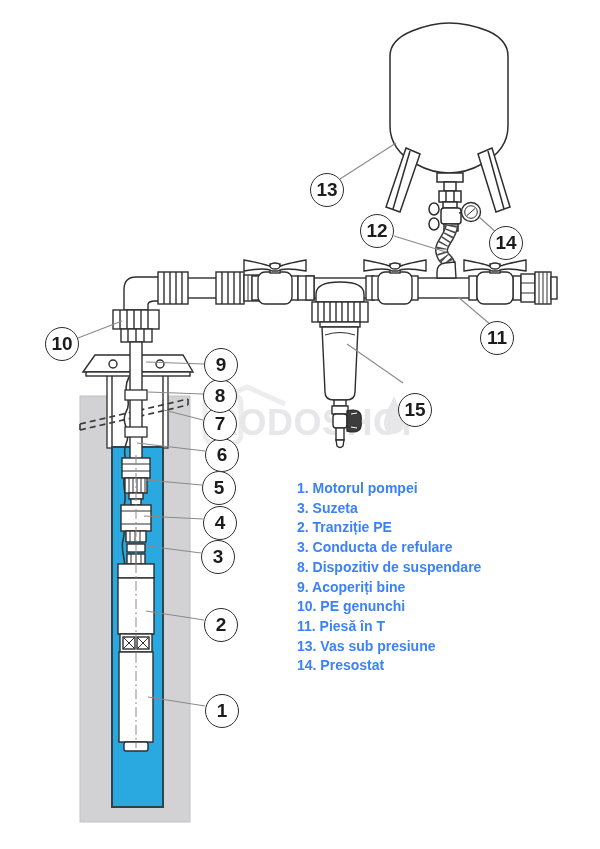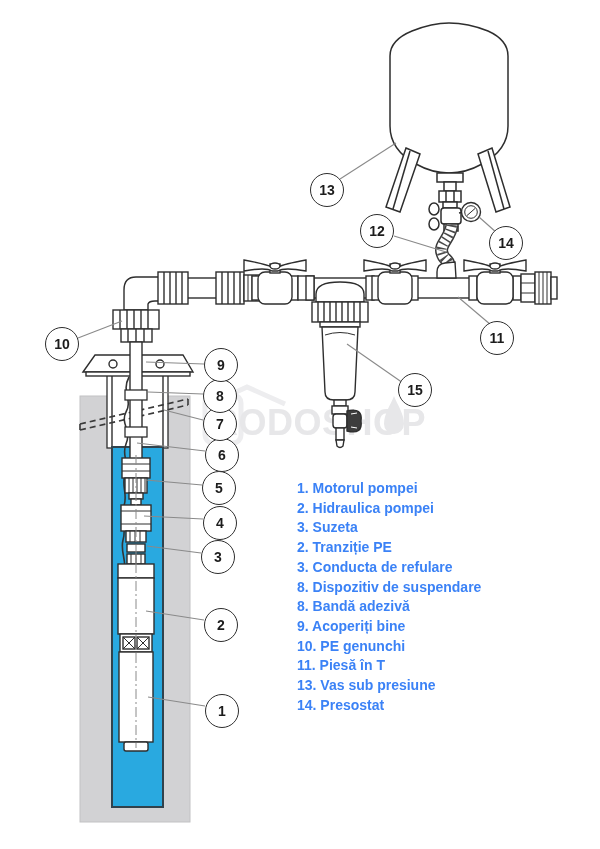--- a/index.html
+++ b/index.html
@@ -2,21 +2,21 @@
 <html><head>
 <meta charset="utf-8">
 <style>
   html,body{margin:0;padding:0;background:#ffffff;}
   body{width:600px;height:849px;position:relative;font-family:"Liberation Sans",sans-serif;overflow:hidden;}
   .stage{position:absolute;inset:0;width:600px;height:849px;}
   svg{position:absolute;left:0;top:0;}
   .callout{
     position:absolute;width:34px;height:34px;border:1.6px solid #2e2e2e;border-radius:50%;
     background:#ffffff;box-sizing:border-box;display:flex;align-items:center;justify-content:center;
-    font-size:14px;font-weight:600;color:#1c1c1c;z-index:5;
+    font-size:19px;font-weight:600;color:#1c1c1c;z-index:5;
   }
   .legend{position:absolute;left:297px;top:479px;z-index:4;}
   .legend-item{
     font-size:14px;font-weight:600;color:#3b82f6;line-height:19.7px;white-space:nowrap;
   }
 </style>
 </head>
 <body>
 
 <div class="stage">
@@ -287,30 +287,28 @@
 <div class="callout" style="left:202px;top:471px">5</div>
 <div class="callout" style="left:205px;top:438px">6</div>
 <div class="callout" style="left:203px;top:407px">7</div>
 <div class="callout" style="left:203px;top:379px">8</div>
 <div class="callout" style="left:204px;top:348px">9</div>
 <div class="callout" style="left:45px; top:327px">10</div>
 <div class="callout" style="left:480px;top:321px">11</div>
 <div class="callout" style="left:360px;top:214px">12</div>
 <div class="callout" style="left:310px;top:173px">13</div>
 <div class="callout" style="left:489px;top:226px">14</div>
-<div class="callout" style="left:398px;top:373px">15</div>
+<div class="callout" style="left:398px;top:393px">15</div>
 
 <div class="legend">
   <div class="legend-item">1. Motorul pompei</div>
-  <div class="legend-item">2. Hidraulica pompei</div>
   <div class="legend-item">3. Suzeta</div>
   <div class="legend-item">2. Tranziție PE</div>
   <div class="legend-item">3. Conducta de refulare</div>
   <div class="legend-item">8. Dispozitiv de suspendare</div>
-  <div class="legend-item">8. Bandă adezivă</div>
   <div class="legend-item">9. Acoperiți bine</div>
   <div class="legend-item">10. PE genunchi</div>
   <div class="legend-item">11. Piesă în T</div>
   <div class="legend-item">13. Vas sub presiune</div>
   <div class="legend-item">14. Presostat</div>
 </div>
 
 </div>
 
 </body></html>

